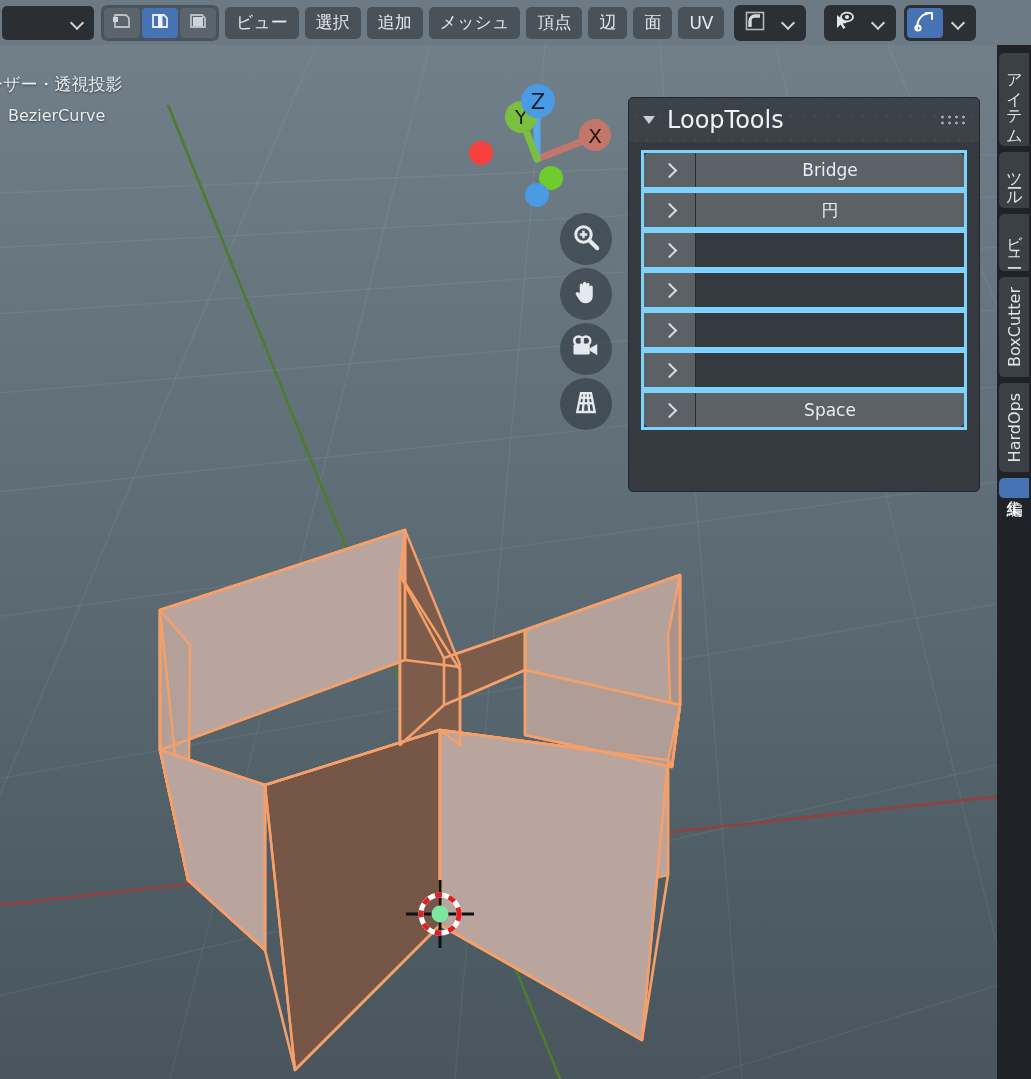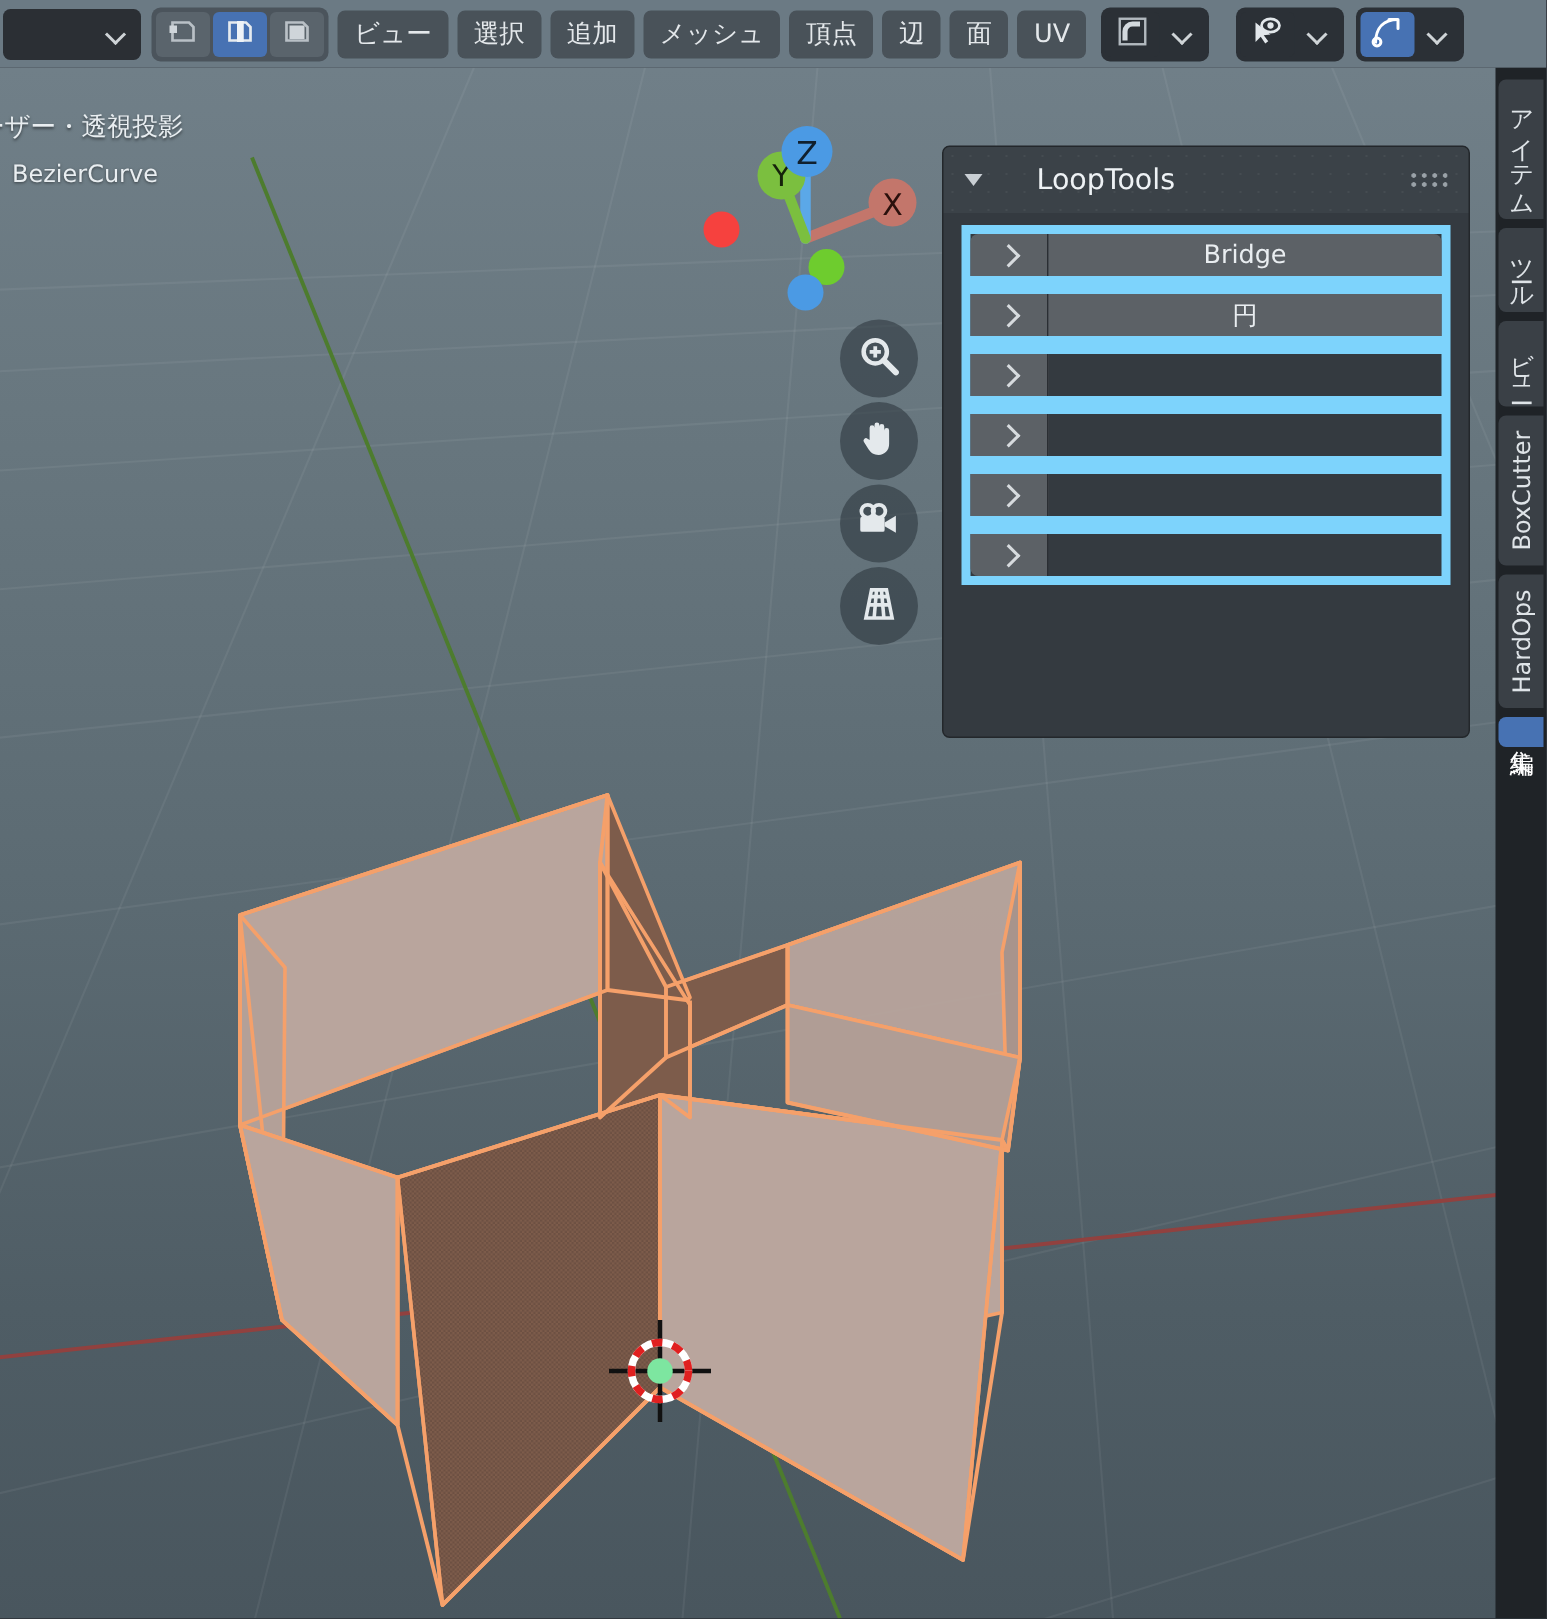--- a/index.html
+++ b/index.html
@@ -109,32 +109,32 @@
     background: #3b4248;
     background-image: radial-gradient(circle, rgba(255,255,255,0.05) 1px, transparent 1px);
     background-size: 12px 12px;
     position: relative;
   }
   .tri-down {
     width: 0; height: 0;
     border-left: 6px solid transparent; border-right: 6px solid transparent;
     border-top: 8px solid #c9cfd4; margin-right: 12px; cursor: pointer;
   }
-  #lt-title { color: #eef2f5; font-size: 19px; margin-left: 24px; }
+  #lt-title { color: #eef2f5; font-size: 24px; }
   #lt-grip {
     position: absolute; right: 14px; top: 16px;
     width: 26px; height: 11px;
     background-image: radial-gradient(circle, #9aa2a8 1.4px, transparent 1.6px);
     background-size: 7px 6px;
     cursor: grab;
   }
   #lt-list { padding: 8px 12px 10px 12px; }
   .lt-row {
     display: flex; height: 40px; margin-bottom: 0px;
-    border: 6px solid #7dd3fc;
+    border: 3px solid #7dd3fc;
   }
   .lt-expand {
     width: 52px; background: #5c6166;
     display: flex; align-items: center; justify-content: center;
     cursor: pointer; border-right: 1px solid #2a2e33;
   }
   .lt-expand .arrow { width: 11px; height: 11px; position: relative; }
   .lt-expand .arrow::after {
     content: ""; position: absolute; left: 0; top: 0;
     width: 9px; height: 9px;
@@ -373,20 +373,26 @@
         <div class="lt-row">
           <div class="lt-expand">
               <span class="arrow"></span>
             </div>
         </div>
         <div class="lt-row">
           <div class="lt-expand">
               <span class="arrow"></span>
             </div>
         </div>
+        <div class="lt-row">
+          <div class="lt-expand">
+              <span class="arrow"></span>
+            </div>
+          <div class="lt-label">Space</div>
+        </div>
       </div>
     </div>
   </div>
 
   <div id="sidebar-tabs">
     <div class="side-tab">
       <span class="vtext">アイテム</span>
     </div>
     <div class="side-tab">
       <span class="vtext">ツール</span>

